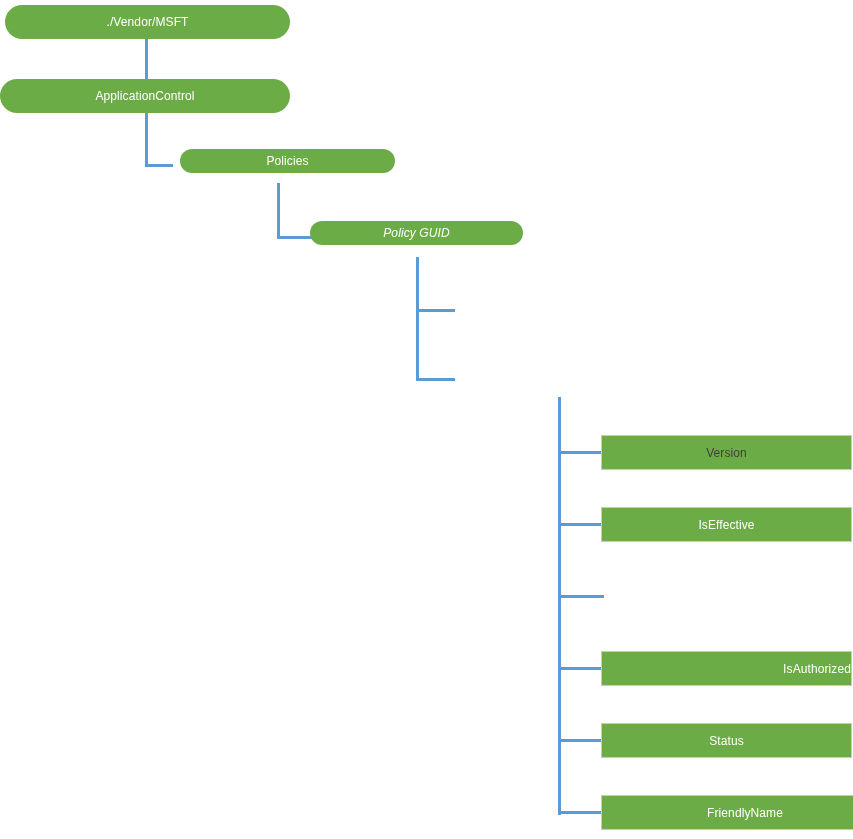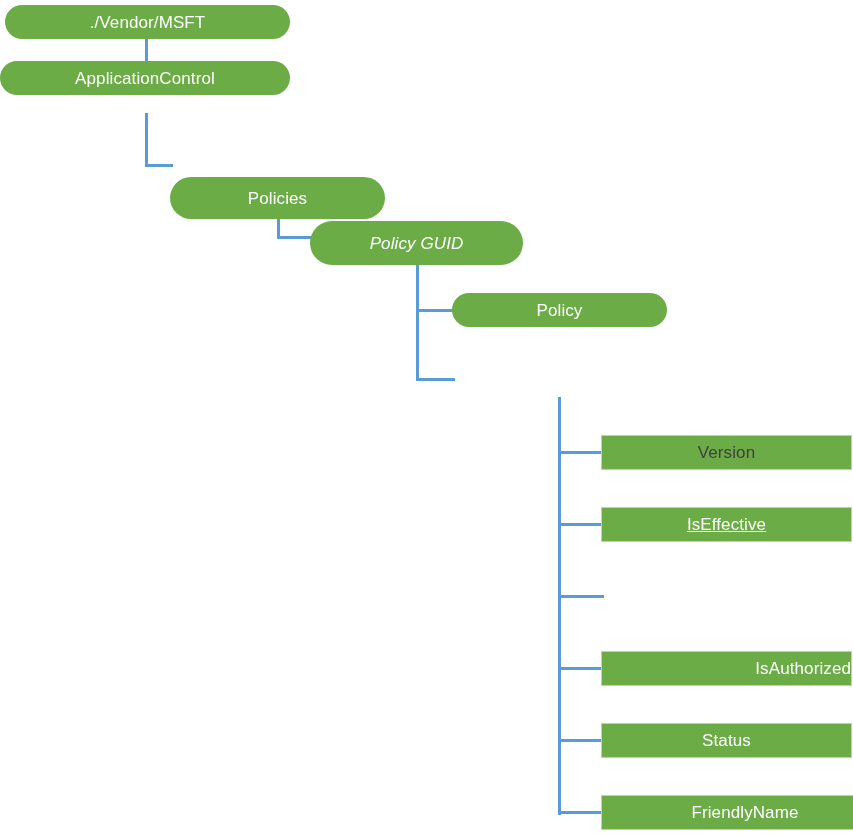--- a/index.html
+++ b/index.html
@@ -22,21 +22,21 @@
     height: 839px;
   }
   .node {
     position: absolute;
     background: #6CAC46;
     color: #FFFFFF;
     display: flex;
     align-items: center;
     justify-content: center;
     box-sizing: border-box;
-    font-size: 17px;
+    font-size: 12px;
     line-height: 1;
     letter-spacing: 0.1px;
     white-space: nowrap;
     user-select: none;
   }
   .node.pill {
     border-radius: 999px;
   }
   .node.rect {
     border: 1px solid #C9C9C9;
@@ -71,36 +71,33 @@
     <div class="connector v" style="left: 558px; top: 397px; height: 418px; background: rgb(91, 155, 213);"></div>
     <div class="connector h" style="left: 558px; top: 451px; width: 46px; background: rgb(91, 155, 213);"></div>
     <div class="connector h" style="left: 558px; top: 523px; width: 46px; background: rgb(91, 155, 213);"></div>
     <div class="connector h" style="left: 558px; top: 595px; width: 46px; background: rgb(91, 155, 213);"></div>
     <div class="connector h" style="left: 558px; top: 667px; width: 46px; background: rgb(91, 155, 213);"></div>
     <div class="connector h" style="left: 558px; top: 739px; width: 46px; background: rgb(91, 155, 213);"></div>
     <div class="connector h" style="left: 558px; top: 811px; width: 46px; background: rgb(91, 155, 213);"></div>
     <div class="node pill" style="left: 5px; top: 5px; width: 285px; height: 34px; background: rgb(108, 172, 70); color: rgb(255, 255, 255);">
       <span>./Vendor/MSFT</span>
     </div>
-    <div class="node pill" style="left: 0px; top: 61px; width: 290px; height: 34px; background: rgb(108, 172, 70); color: rgb(255, 255, 255);">
+    <div class="node pill" style="left: 0px; top: 79px; width: 290px; height: 34px; background: rgb(108, 172, 70); color: rgb(255, 255, 255);">
       <span>ApplicationControl</span>
     </div>
-    <div class="node pill" style="left: 170px; top: 149px; width: 215px; height: 42px; background: rgb(108, 172, 70); color: rgb(255, 255, 255); margin-top: 28px;">
+    <div class="node pill" style="left: 180px; top: 149px; width: 215px; height: 24px; background: rgb(108, 172, 70); color: rgb(255, 255, 255);">
       <span>Policies</span>
     </div>
-    <div class="node pill italic" style="left: 310px; top: 221px; width: 213px; height: 44px; background: rgb(108, 172, 70); color: rgb(255, 255, 255);">
+    <div class="node pill italic" style="left: 310px; top: 221px; width: 213px; height: 24px; background: rgb(108, 172, 70); color: rgb(255, 255, 255);">
       <span>Policy GUID</span>
-    </div>
-    <div class="node pill" style="left: 452px; top: 293px; width: 215px; height: 34px; background: rgb(108, 172, 70); color: rgb(255, 255, 255);">
-      <span>Policy</span>
     </div>
     <div class="node rect" style="left: 601px; top: 435px; width: 251px; height: 35px; background: rgb(108, 172, 70); color: #404040; border-color: rgb(201, 201, 201);">
       <span>Version</span>
     </div>
-    <div class="node rect" style="left: 601px; top: 507px; width: 251px; height: 35px; background: rgb(108, 172, 70); color: rgb(255, 255, 255); border-color: rgb(201, 201, 201); text-decoration: underline;">
+    <div class="node rect" style="left: 601px; top: 507px; width: 251px; height: 35px; background: rgb(108, 172, 70); color: rgb(255, 255, 255); border-color: rgb(201, 201, 201);">
       <span>IsEffective</span>
     </div>
     <div class="node rect" style="left: 601px; top: 651px; width: 251px; height: 35px; background: rgb(108, 172, 70); color: rgb(255, 255, 255); border-color: rgb(201, 201, 201); justify-content: flex-end;">
       <span>IsAuthorized</span>
     </div>
     <div class="node rect" style="left: 601px; top: 723px; width: 251px; height: 35px; background: rgb(108, 172, 70); color: rgb(255, 255, 255); border-color: rgb(201, 201, 201);">
       <span>Status</span>
     </div>
     <div class="node rect" style="left: 601px; top: 795px; width: 288px; height: 35px; background: rgb(108, 172, 70); color: rgb(255, 255, 255); border-color: rgb(201, 201, 201);">
       <span>FriendlyName</span>

